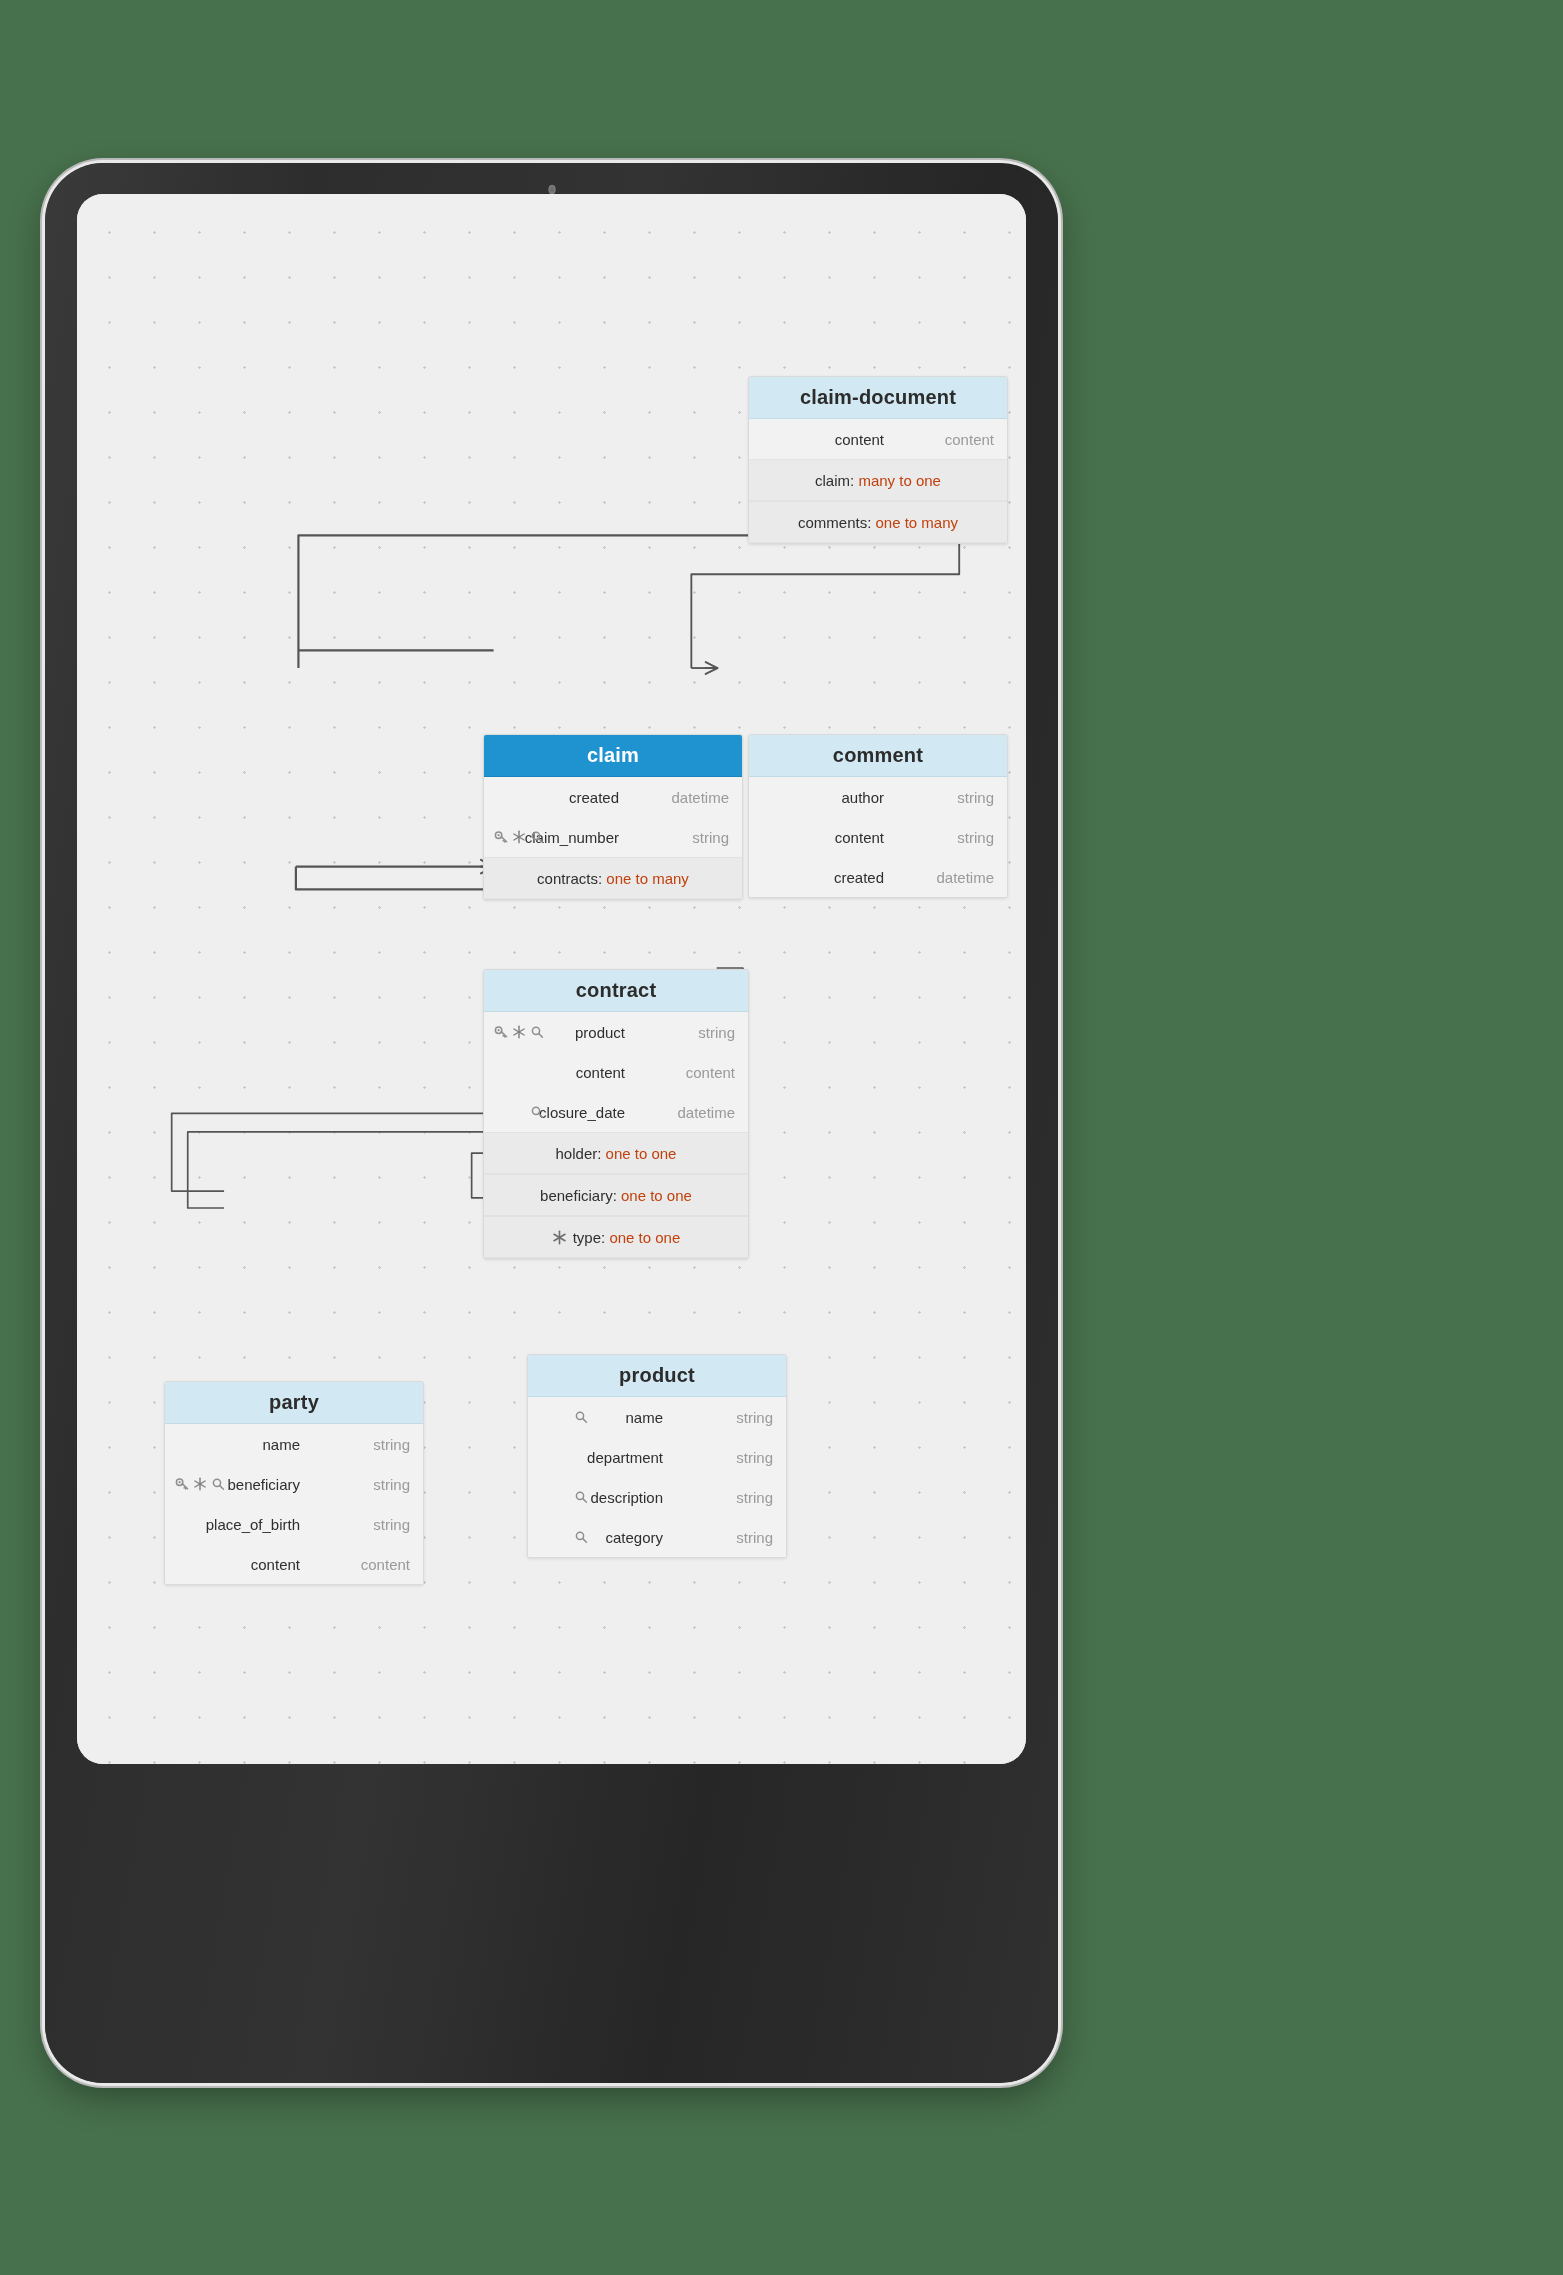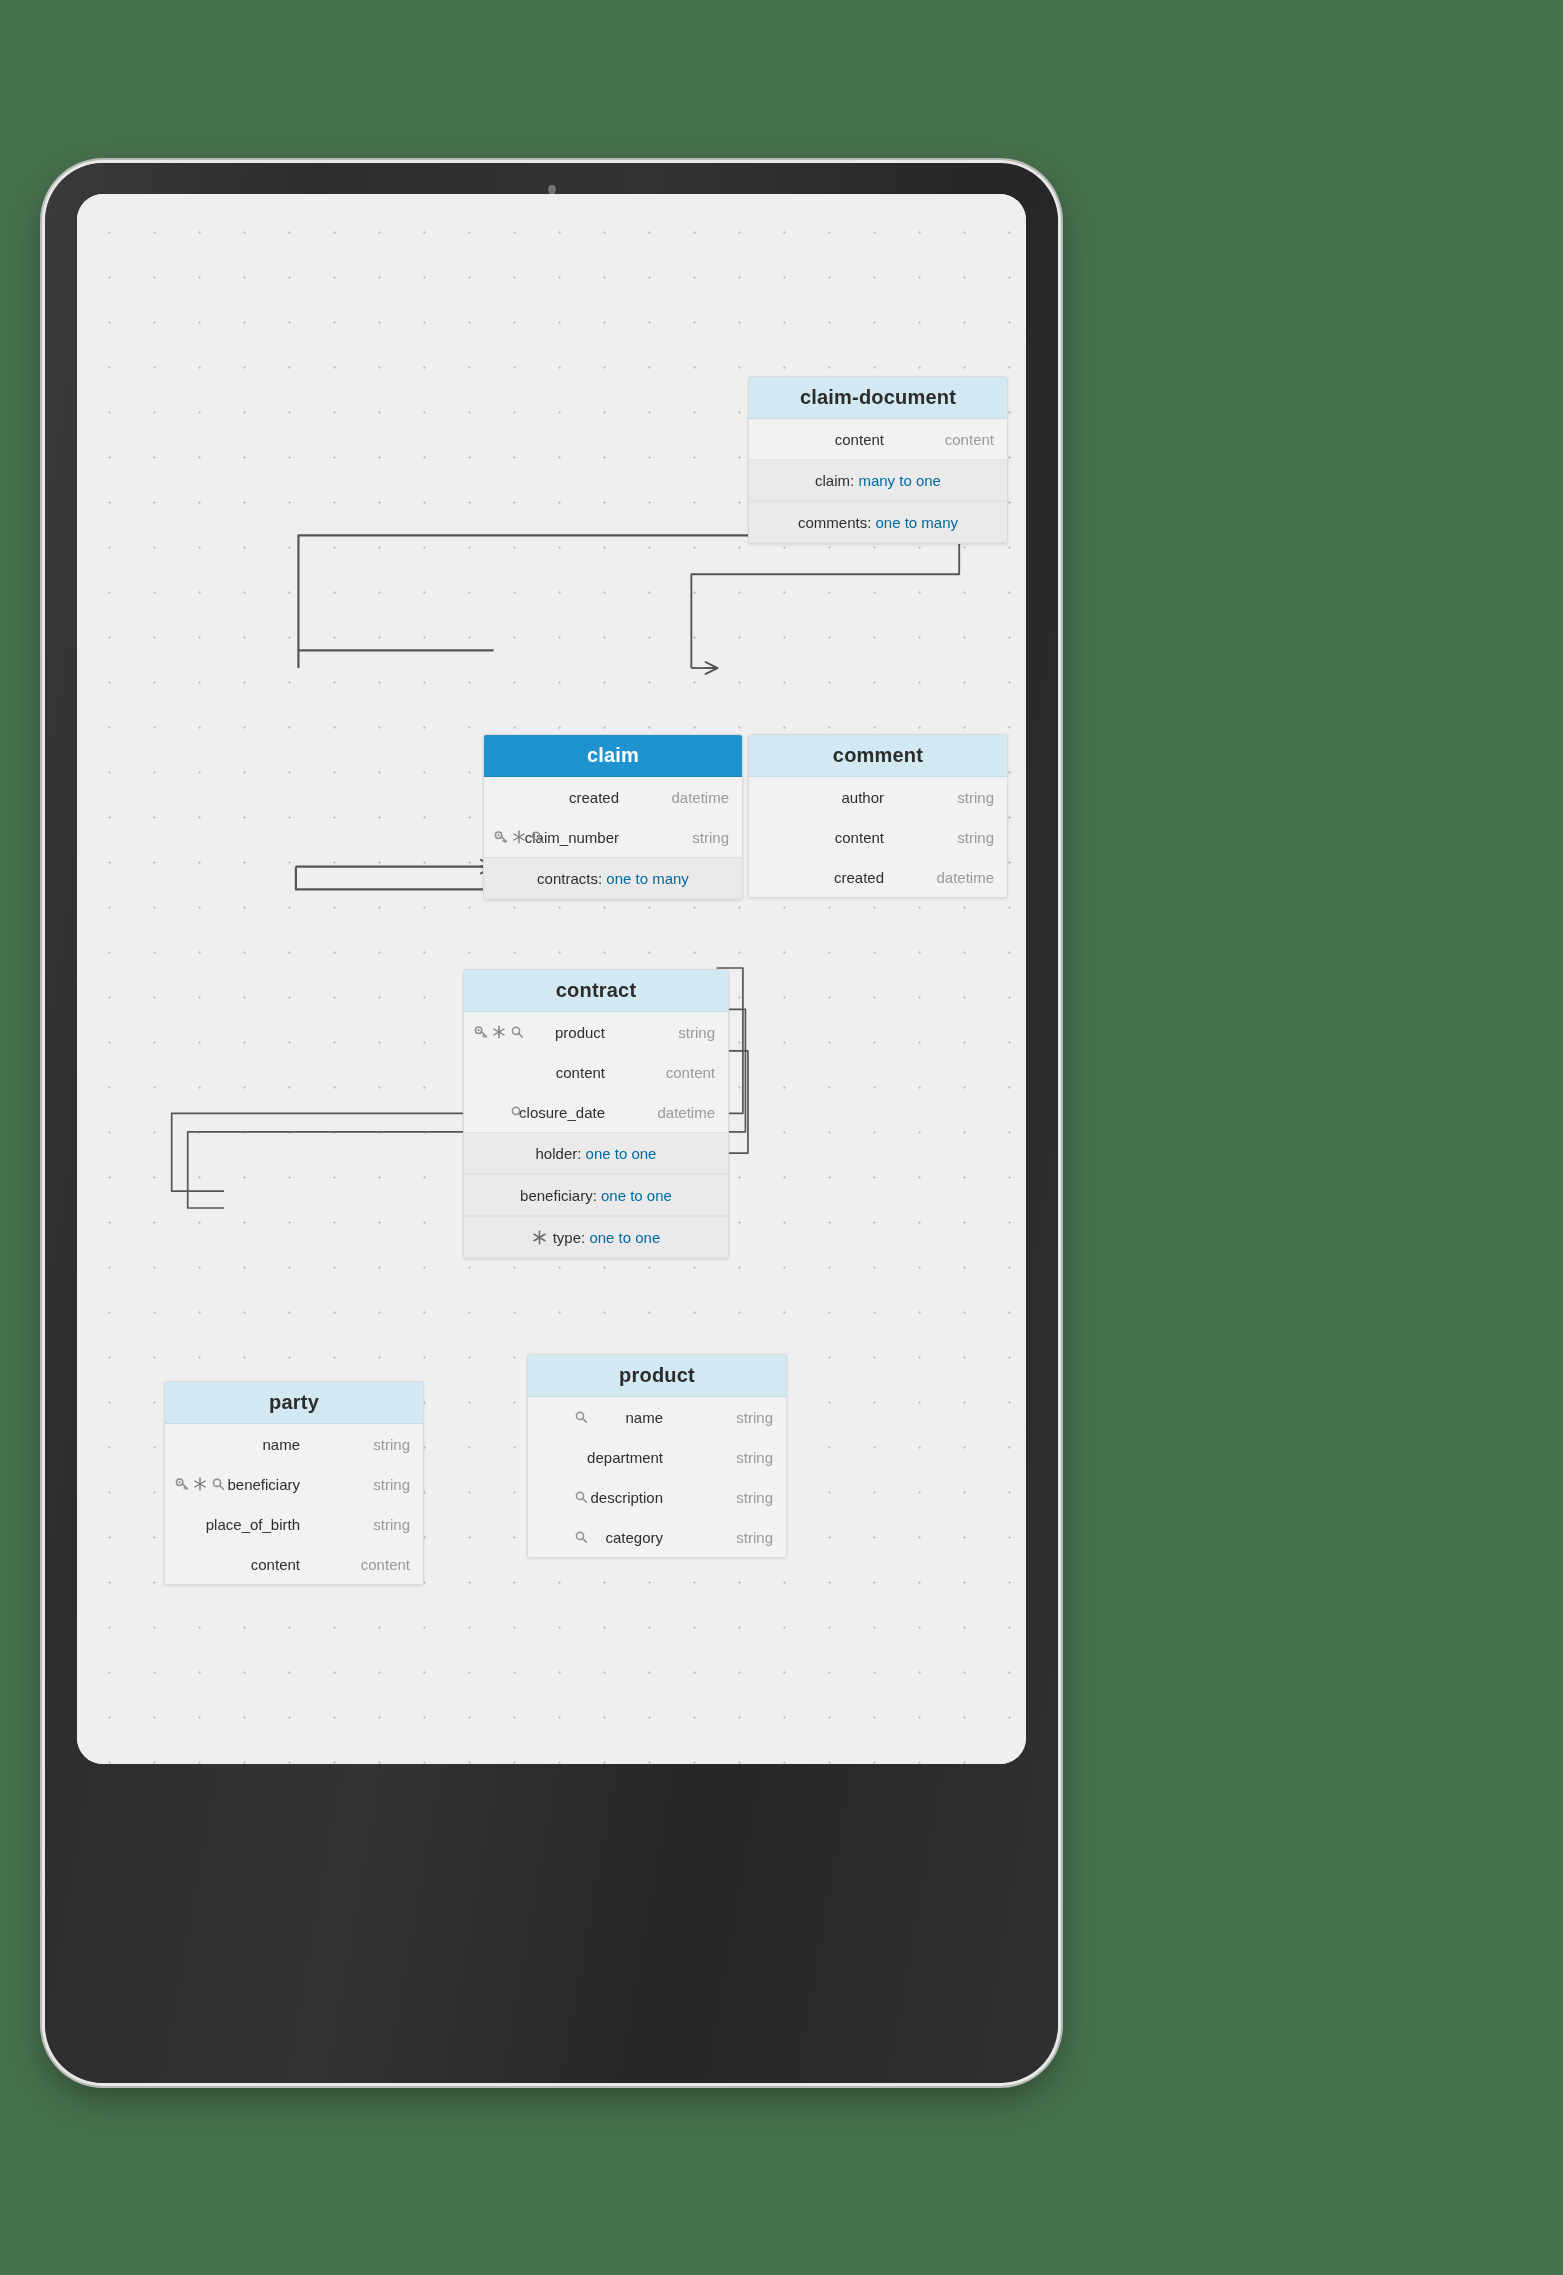--- a/index.html
+++ b/index.html
@@ -79,35 +79,35 @@
   .t-row.attr .a-type{
     width:96px; text-align:right; padding-right:13px; color:#9a9a9a;
   }
   .t-row.rel{
     justify-content:center;
     background:#eaeaea;
     border-top:1px solid #e2e2e2;
     border-bottom:1px solid #e2e2e2;
   }
   .rel-label{color:#2f2f2f;}
-  .rel-card{color:#0369a1;}
+  .rel-card{color:#c2410c;}
   .icons{
     position:absolute; left:10px; top:0; height:40px;
     display:flex; align-items:center; gap:4px;
     color:#8f8f8f;
   }
   .rel .icons{position:static;height:auto;margin-right:6px;}
   .ic{display:inline-flex;align-items:center;justify-content:center;}
   .ic svg{display:block;}
 
   
   #tbl-claim-document{left:671px; top:182px; width:258px;}
   #tbl-claim         {left:406px; top:540px; width:258px;}
   #tbl-comment       {left:671px; top:540px; width:258px;}
-  #tbl-contract      {left:386px; top:775px; width:264px;}
+  #tbl-contract      {left:406px; top:775px; width:264px;}
   #tbl-party         {left:87px;  top:1187px;width:258px;}
   #tbl-product       {left:450px; top:1140px;width:258px;margin-top:20px;}
 </style>
 </head>
 <body>
 
 <div id="device">
   <div id="camera"></div>
 
   <div id="screen">

